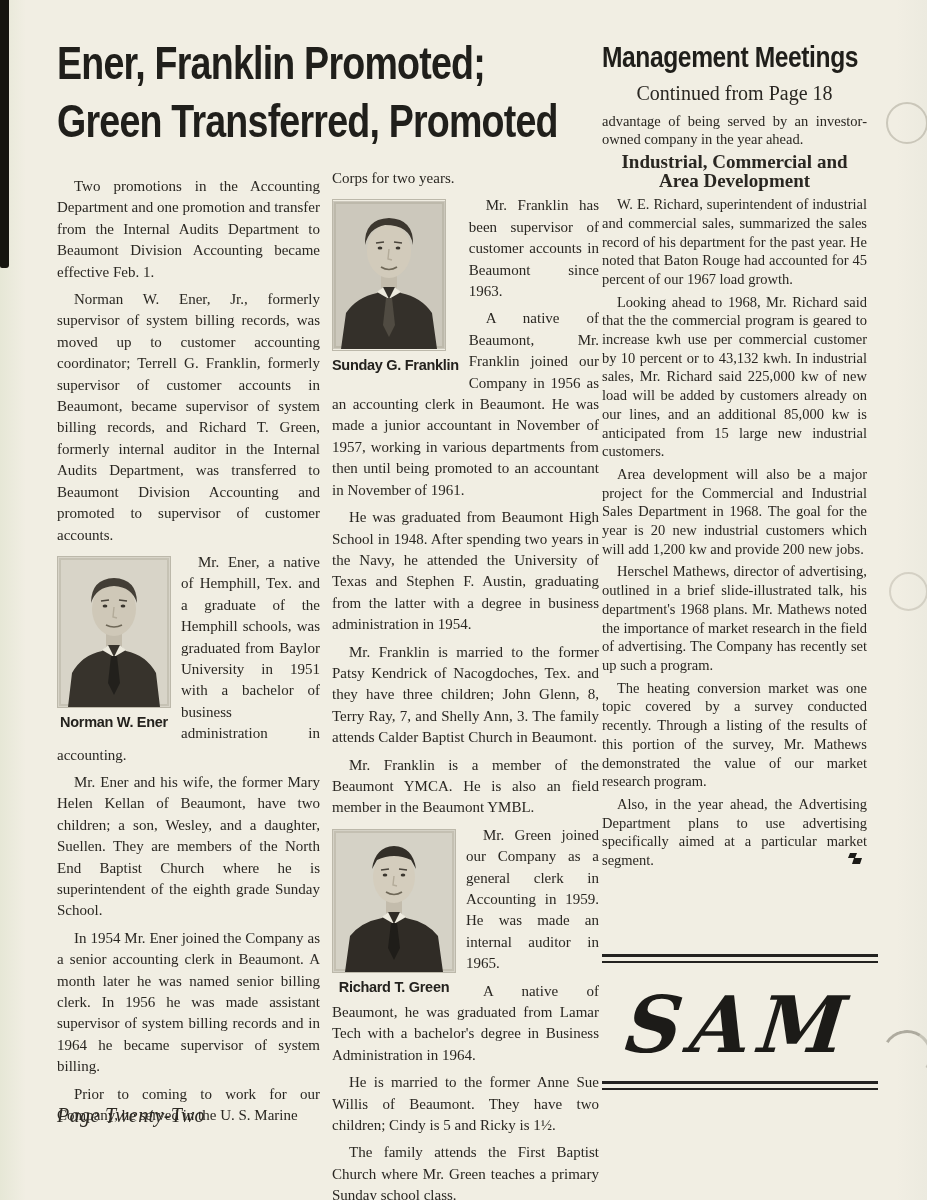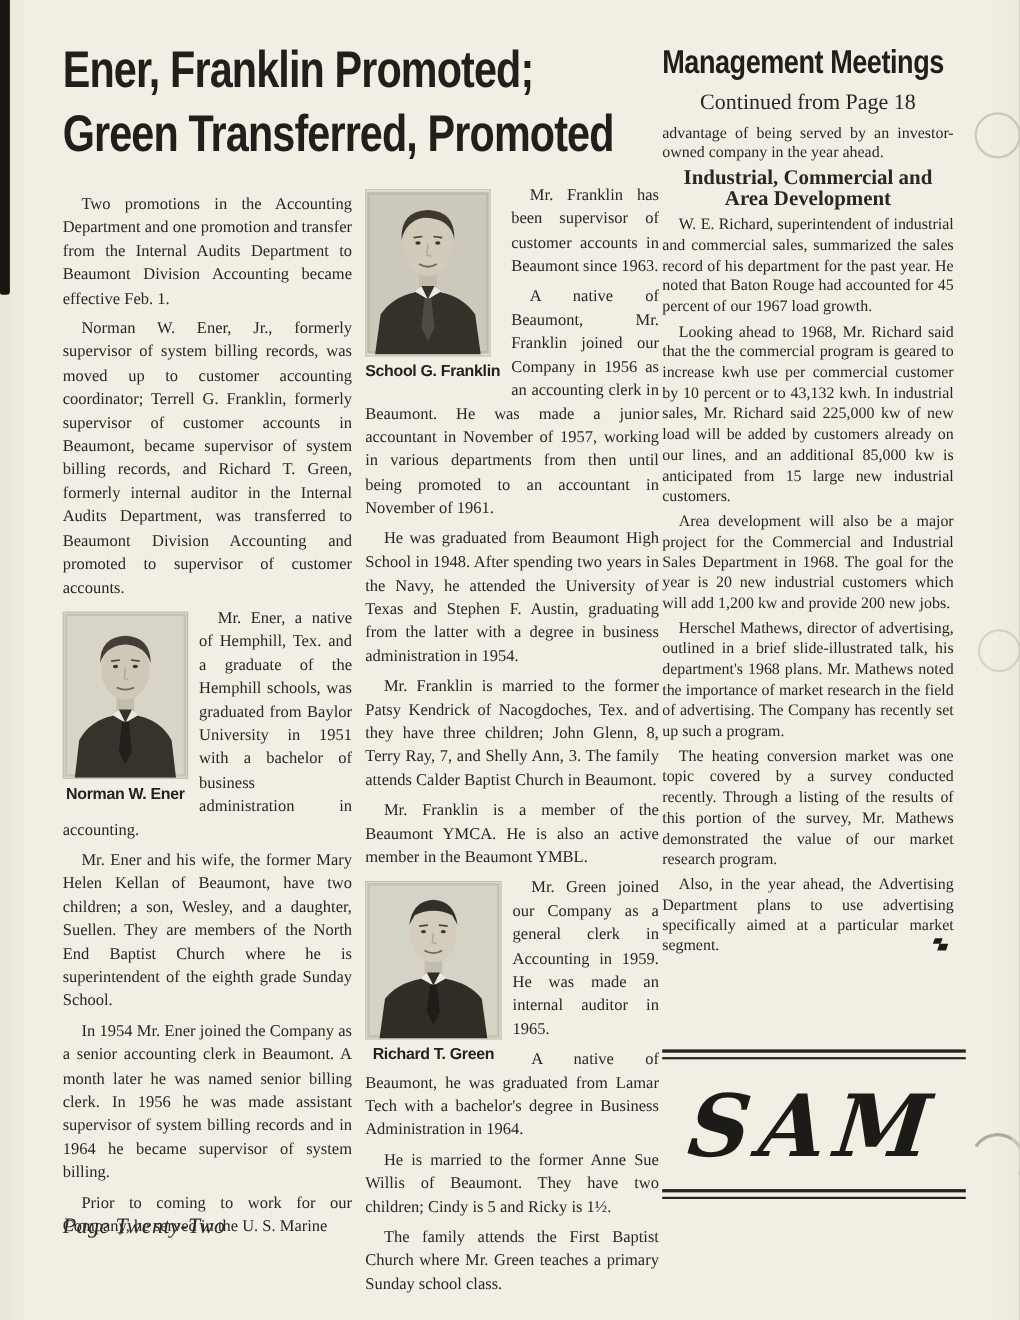--- a/index.html
+++ b/index.html
@@ -84,44 +84,45 @@
       </svg>
       <div class="caption">Norman W. Ener</div>
     </div>
     <p>Mr. Ener, a native of Hemphill, Tex. and a graduate of the Hemphill schools, was graduated from Baylor University in 1951 with a bachelor of business administration in accounting.</p>
     <p>Mr. Ener and his wife, the former Mary Helen Kellan of Beaumont, have two children; a son, Wesley, and a daughter, Suellen. They are members of the North End Baptist Church where he is superintendent of the eighth grade Sunday School.</p>
     <p>In 1954 Mr. Ener joined the Company as a senior accounting clerk in Beaumont. A month later he was named senior billing clerk. In 1956 he was made assistant supervisor of system billing records and in 1964 he became supervisor of system billing.</p>
     <p>Prior to coming to work for our Company, he served in the U. S. Marine</p>
   </div>
 
   <div class="col col-mid">
+    <p class="noindent">Corps for two years.</p>
     <div class="photo-float w112">
       <svg viewBox="0 0 112 148">
         <rect width="112" height="148" fill="#ccc8bc"></rect>
         <rect x="2" y="2" width="108" height="144" fill="none" stroke="#bdb9ab" stroke-width="2"></rect>
         <rect x="48" y="74" width="16" height="16" fill="#c3bcac"></rect>
         <ellipse cx="56" cy="50" rx="22" ry="27" fill="#d2cbbb"></ellipse>
         <path d="M32 44 Q31 18 56 17 Q81 18 80 44 Q77 24 52 24 Q36 27 32 44 Z" fill="#3c372f"></path>
         <ellipse cx="47" cy="47" rx="2.4" ry="1.6" fill="#3a362f"></ellipse>
         <ellipse cx="65" cy="47" rx="2.4" ry="1.6" fill="#3a362f"></ellipse>
         <path d="M43 42 L51 41 M61 41 L69 42" stroke="#4a453c" stroke-width="1.6" fill="none"></path>
         <path d="M56 48 L55 58 L59 59" stroke="#b3ab99" stroke-width="1.4" fill="none"></path>
         <path d="M48 66 Q56 71 64 66" stroke="#6e6757" stroke-width="1.6" fill="none"></path>
         <path d="M8 148 L13 112 Q24 96 44 92 L50 86 L62 86 L68 92 Q88 96 99 112 L104 148 Z" fill="#34302a"></path>
         <polygon points="50,86 56,98 44,91" fill="#ece9dd"></polygon>
         <polygon points="62,86 56,98 68,91" fill="#ece9dd"></polygon>
         <polygon points="53,97 59,97 62,124 56,136 50,124" fill="#504b42"></polygon>
       </svg>
-      <div class="caption">School G. Franklin</div>
+      <div class="caption">Sunday G. Franklin</div>
     </div>
     <p>Mr. Franklin has been supervisor of customer accounts in Beaumont since 1963.</p>
     <p>A native of Beaumont, Mr. Franklin joined our Company in 1956 as an accounting clerk in Beaumont. He was made a junior accountant in November of 1957, working in various departments from then until being promoted to an accountant in November of 1961.</p>
     <p>He was graduated from Beaumont High School in 1948. After spending two years in the Navy, he attended the University of Texas and Stephen F. Austin, graduating from the latter with a degree in business administration in 1954.</p>
     <p>Mr. Franklin is married to the former Patsy Kendrick of Nacogdoches, Tex. and they have three children; John Glenn, 8, Terry Ray, 7, and Shelly Ann, 3. The family attends Calder Baptist Church in Beaumont.</p>
-    <p>Mr. Franklin is a member of the Beaumont YMCA. He is also an active member in the Beaumont YMBL.</p>
+    <p>Mr. Franklin is a member of the Beaumont YMCA. He is also an field member in the Beaumont YMBL.</p>
     <div class="photo-float w120">
       <svg viewBox="0 0 122 142">
         <rect width="122" height="142" fill="#d5d2c6"></rect>
         <rect x="2" y="2" width="118" height="138" fill="none" stroke="#c4c0b2" stroke-width="2"></rect>
         <rect x="53" y="70" width="16" height="16" fill="#c3bcac"></rect>
         <ellipse cx="61" cy="47" rx="21" ry="26" fill="#d4cdbd"></ellipse>
         <path d="M39 39 Q42 17 61 16 Q80 17 83 39 L78 30 Q61 22 44 30 Z" fill="#332f28"></path>
         <ellipse cx="52" cy="45" rx="2.3" ry="1.5" fill="#3a362f"></ellipse>
         <ellipse cx="70" cy="45" rx="2.3" ry="1.5" fill="#3a362f"></ellipse>
         <path d="M48 40 L56 39 M66 39 L74 40" stroke="#4a453c" stroke-width="1.6" fill="none"></path>

